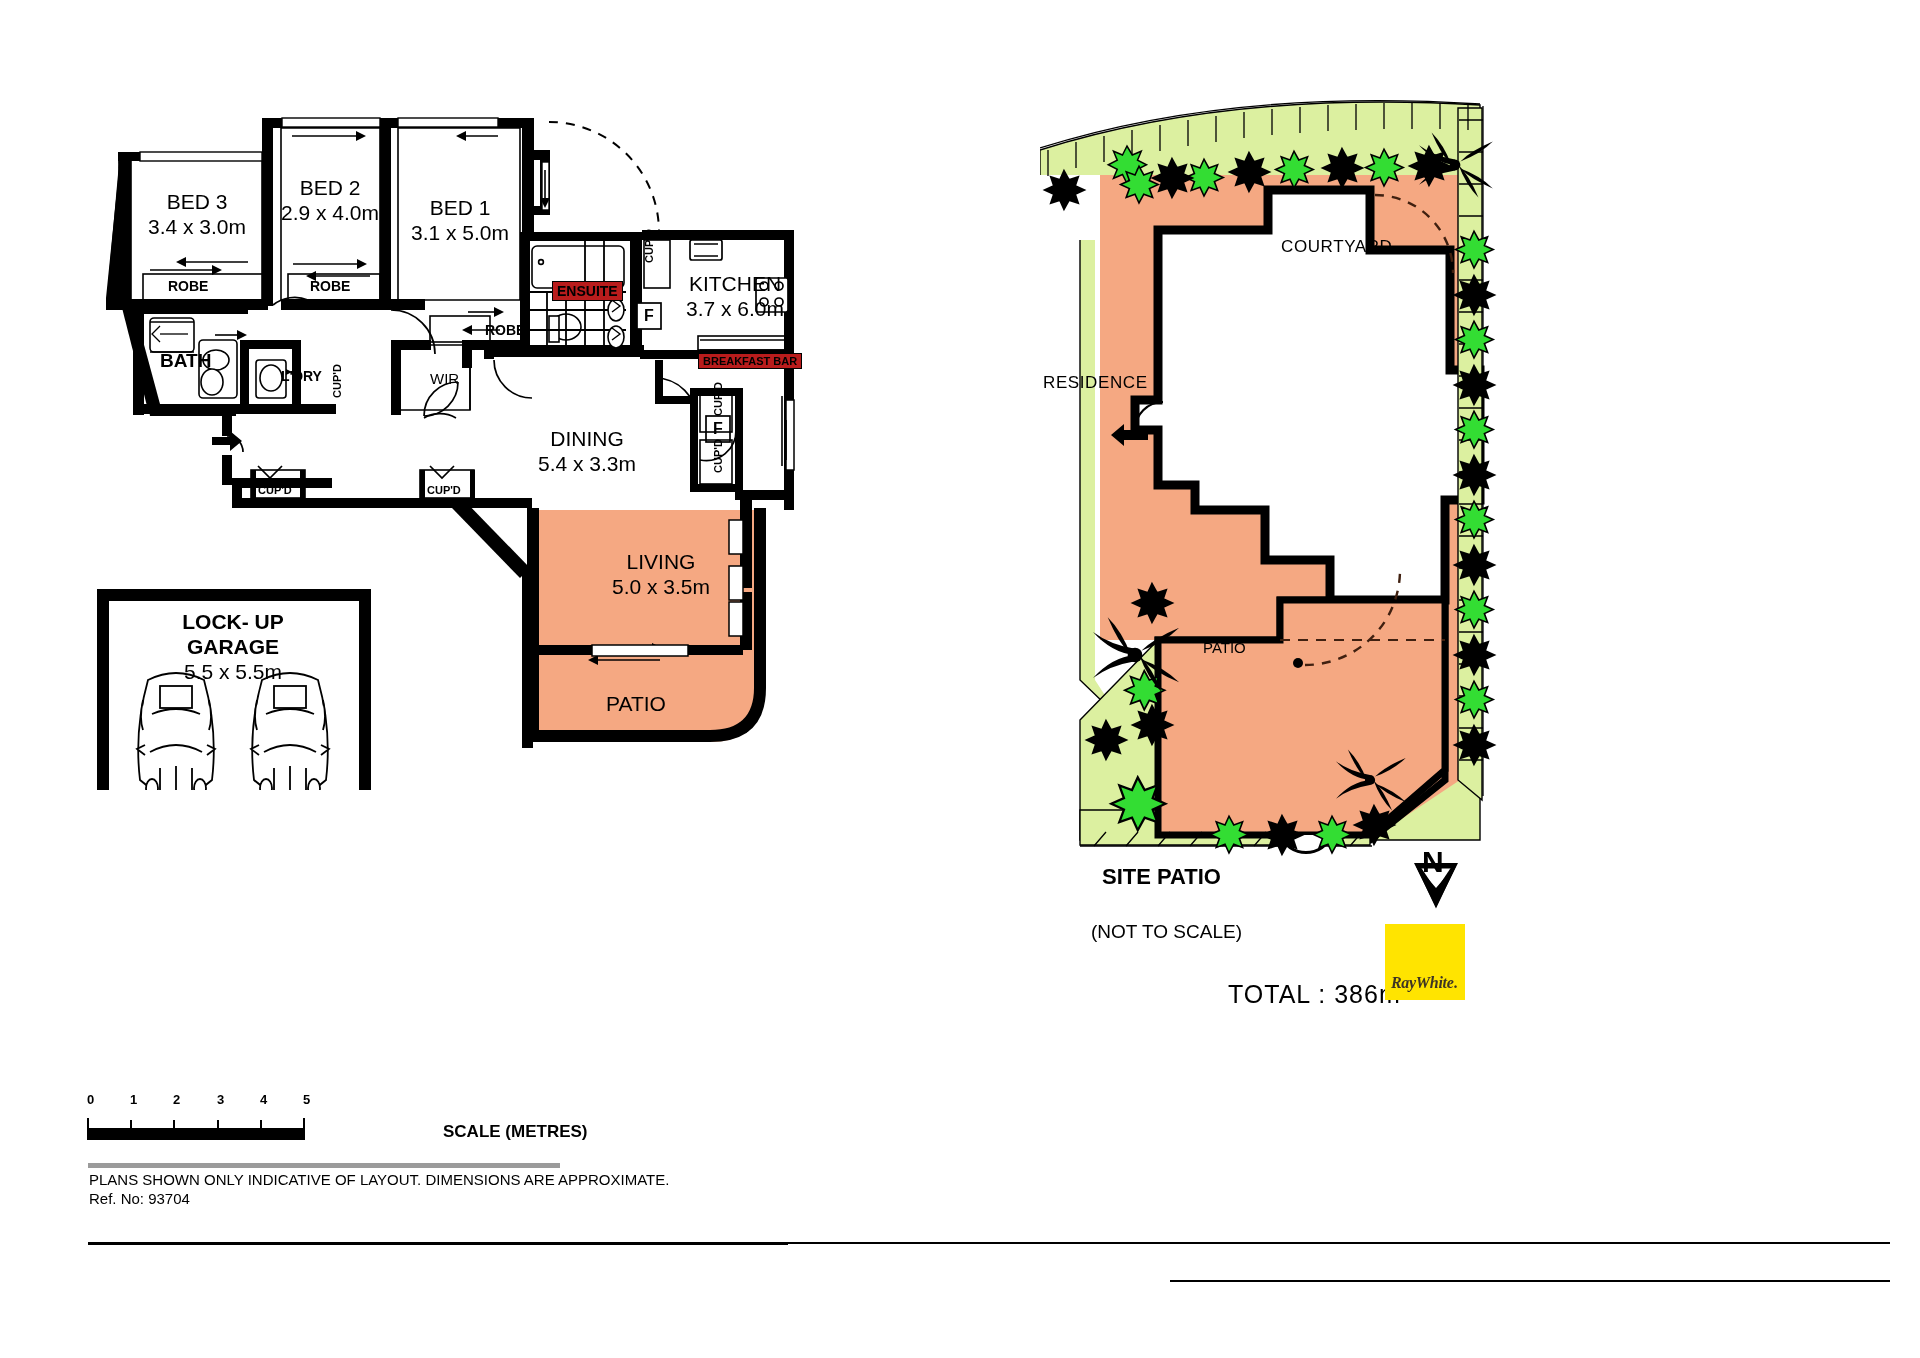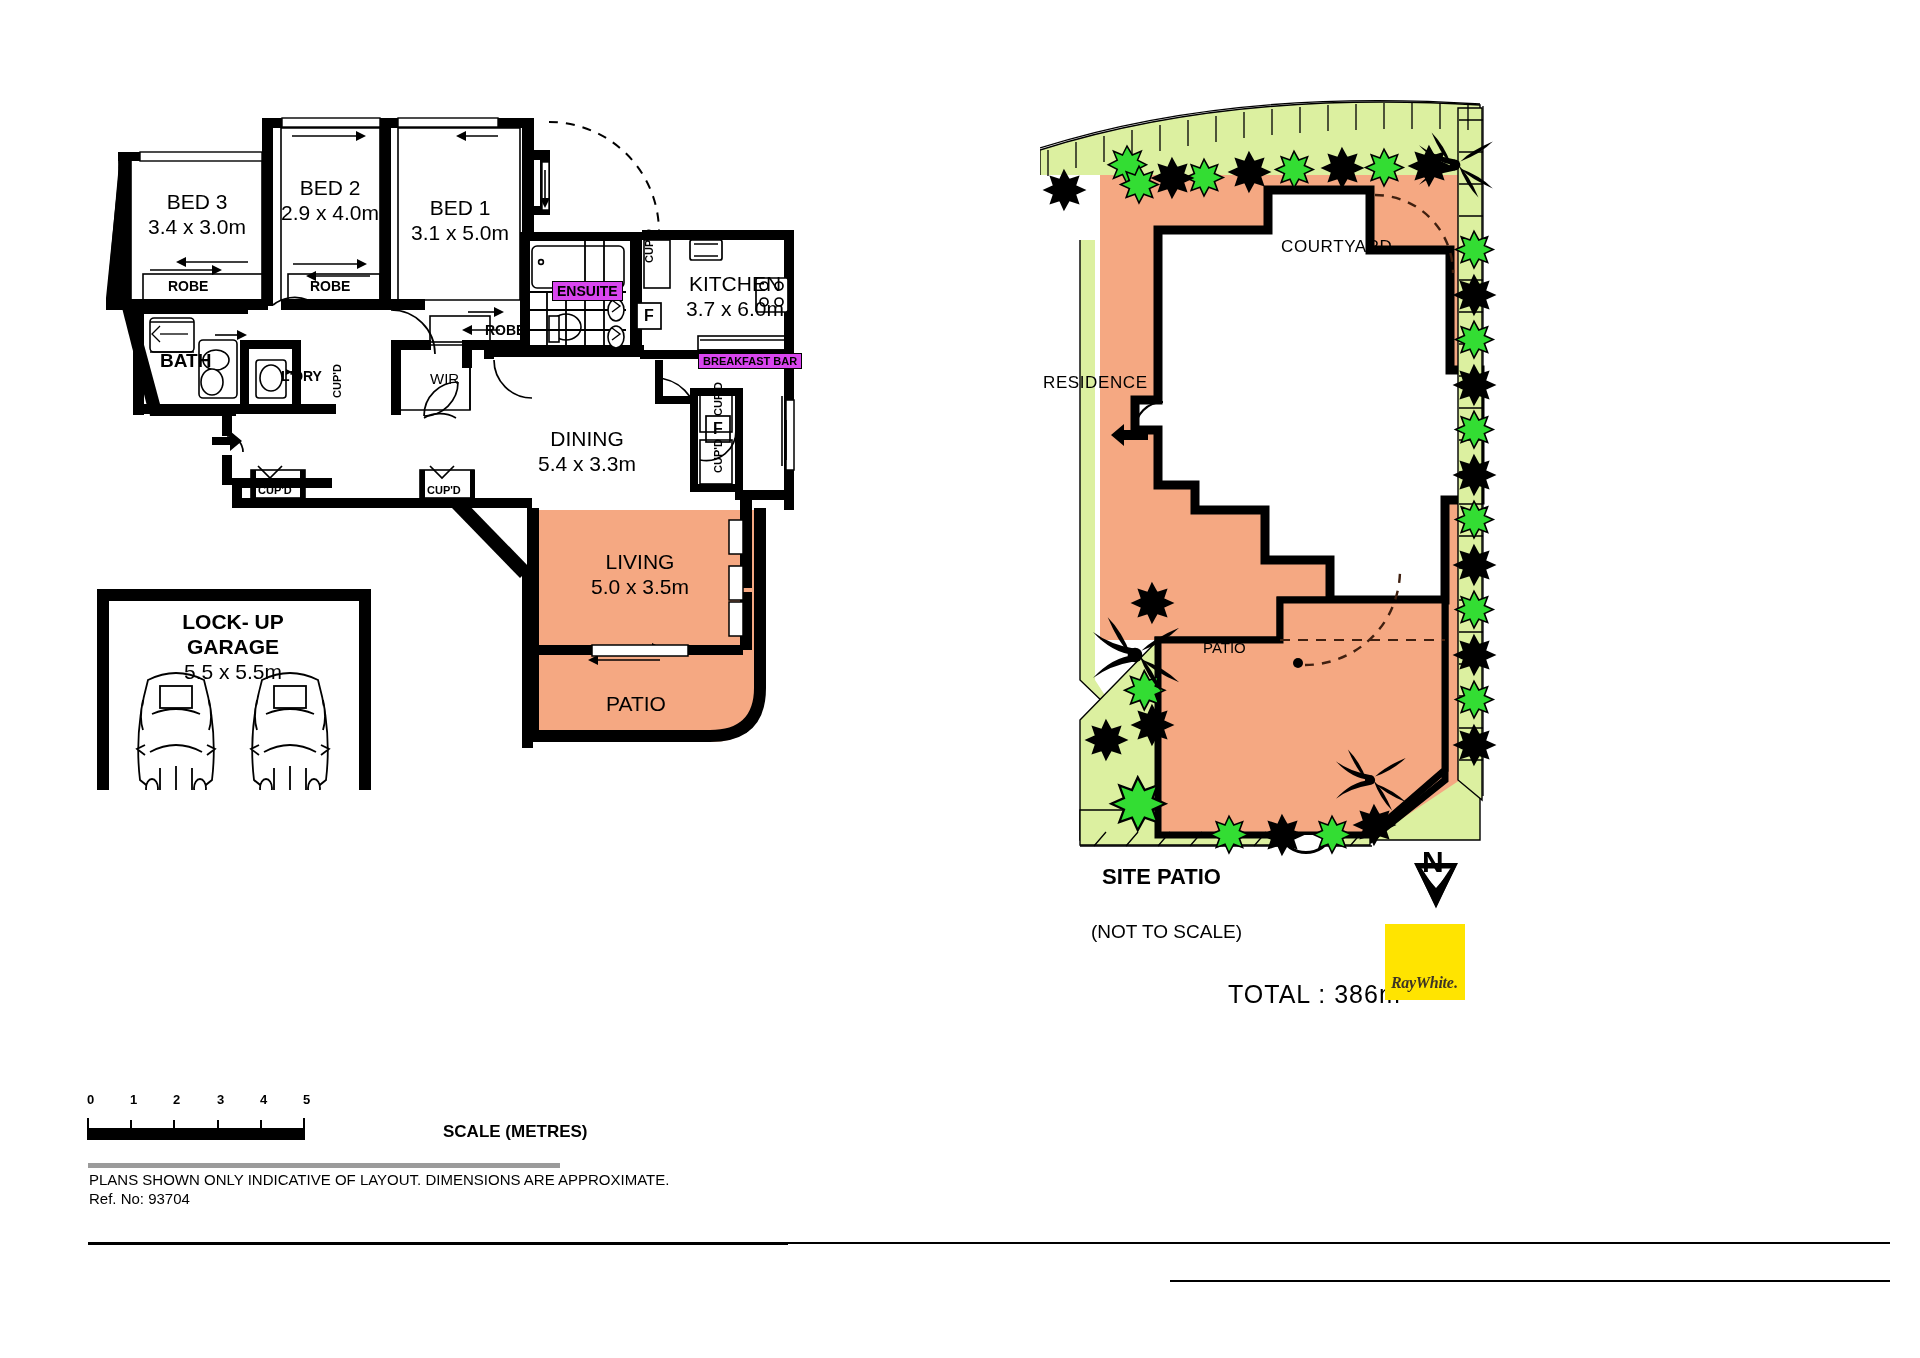--- a/index.html
+++ b/index.html
@@ -5,21 +5,21 @@
   html,body{margin:0;padding:0;background:#fff;}
   body{width:1920px;height:1358px;position:relative;font-family:"Liberation Sans",sans-serif;color:#000;overflow:hidden;}
   .abs{position:absolute;}
   #stage{position:absolute;left:0;top:0;width:1652px;height:1358px;}
   svg{display:block;}
   .lbl{position:absolute;font-family:"Liberation Sans",sans-serif;font-weight:400;color:#000;white-space:nowrap;}
   .room{font-size:21px;line-height:1.18;text-align:center;}
   .small{font-size:14px;font-weight:700;}
   .tiny{font-size:11px;font-weight:700;}
   .vert{transform:rotate(-90deg);transform-origin:center center;}
-  .boxed{border:1.5px solid #000;background:#d946ef;padding:1px 4px;}
+  .boxed{border:1.5px solid #000;background:#b91c1c;padding:1px 4px;}
   .title-big{font-size:41px;font-weight:700;letter-spacing:.5px;}
   .rule{background:#000;height:3px;}
   .legend{font-size:15px;font-weight:400;}
   .scaleLbl{font-size:17px;font-weight:700;}
   .siteLbl{font-size:22px;font-weight:700;}
   .siteSub{font-size:19px;font-weight:400;}
   .totalLbl{font-size:25px;font-weight:400;letter-spacing:1px;}
   .rw{position:absolute;background:#FFE400;}
   .rwtxt{position:absolute;font-family:"Liberation Serif",serif;font-style:italic;font-weight:700;font-size:16px;color:#3d3424;letter-spacing:-.3px;}
   .areaLbl{font-size:17px;font-weight:400;letter-spacing:.6px;}
@@ -319,21 +319,21 @@
   </div>
   <div class="lbl room" style="left:395px;top:196px;width:130px;">
     <span>BED 1</span><br><span>3.1 x 5.0m</span>
   </div>
   <div class="lbl room" style="left:655px;top:272px;width:160px;">
     <span>KITCHEN</span><br><span>3.7 x 6.0m</span>
   </div>
   <div class="lbl room" style="left:487px;top:427px;width:200px;">
     <span>DINING</span><br><span>5.4 x 3.3m</span>
   </div>
-  <div class="lbl room" style="left:545px;top:550px;width:190px;">
+  <div class="lbl room" style="left:566px;top:550px;width:190px;">
     <span>LIVING</span><br><span>5.0 x 3.5m</span>
   </div>
   <div class="lbl room" style="left:113px;top:610px;width:240px;font-weight:700;">
     <span>LOCK- UP</span><br><span>GARAGE</span><br><span style="font-weight:400;">5.5 x 5.5m</span>
   </div>
 
   <div class="lbl small" style="left:168px;top:278px;"><span>ROBE</span></div>
   <div class="lbl small" style="left:310px;top:278px;"><span>ROBE</span></div>
   <div class="lbl small" style="left:485px;top:322px;"><span>ROBE</span></div>
   <div class="lbl" style="left:160px;top:350px;font-size:19px;font-weight:700;"><span>BATH</span></div>

